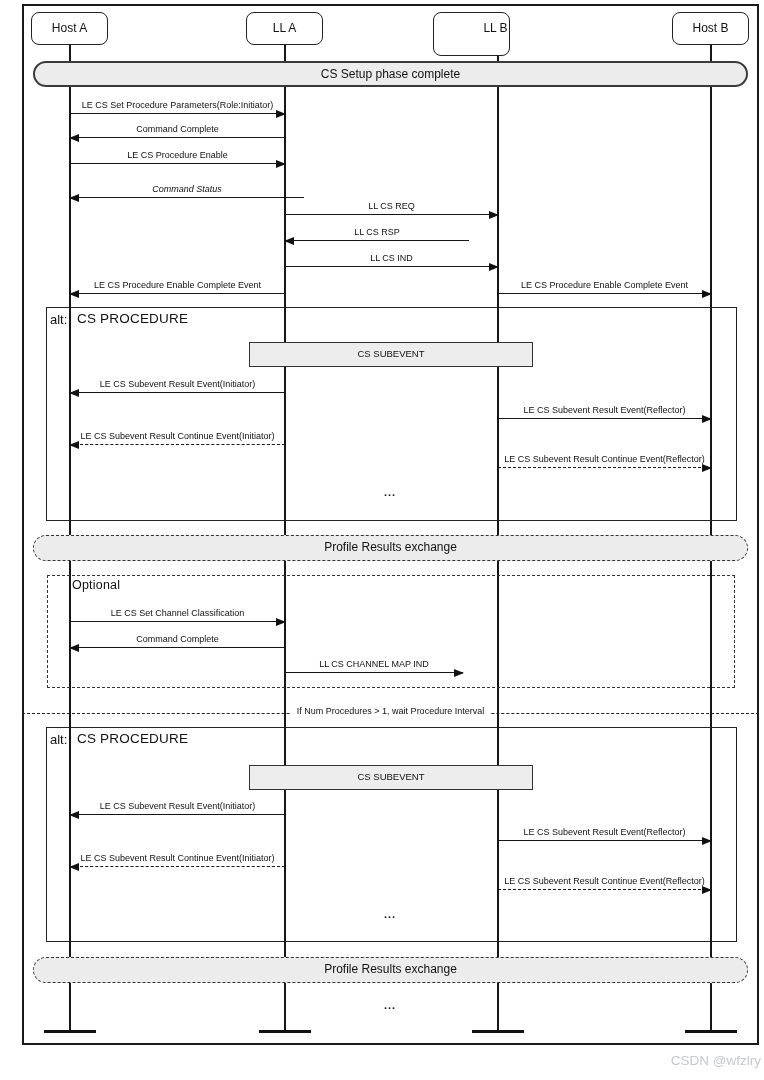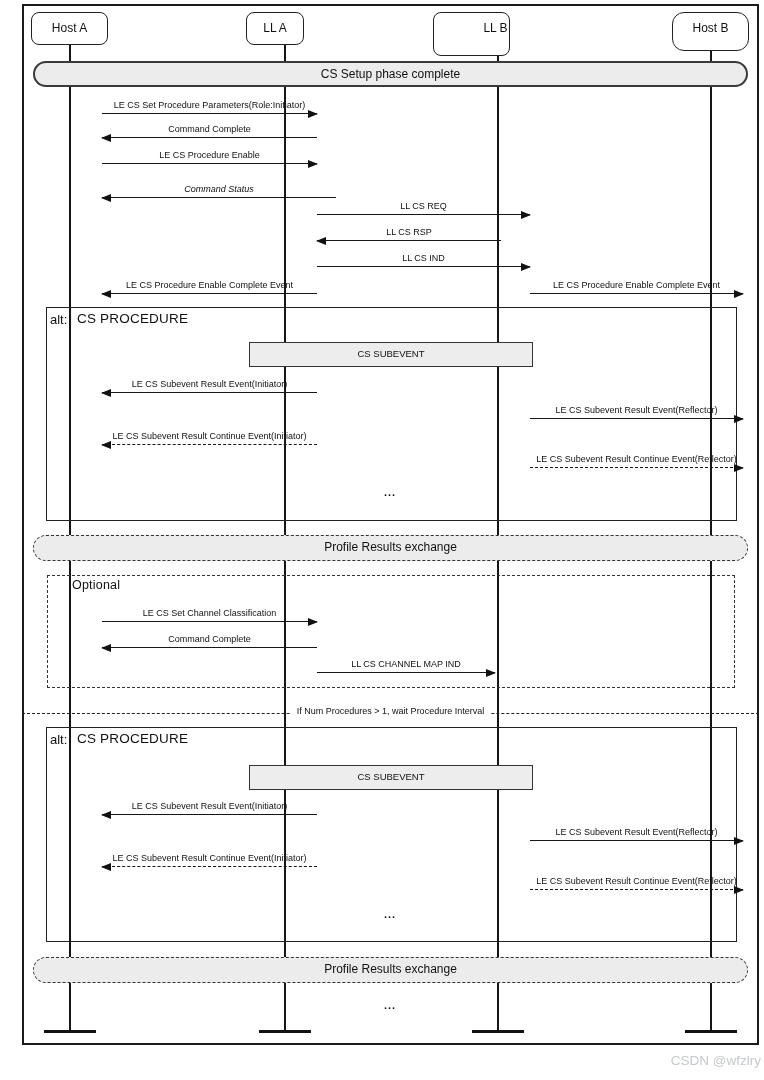--- a/index.html
+++ b/index.html
@@ -12,21 +12,21 @@
          font-size:12px;z-index:6;box-sizing:border-box;}
   .frame{position:absolute;border:1.5px solid #222;z-index:2;box-sizing:border-box;background:transparent;}
   .frame.dashed{border-style:dashed;border-color:#333;}
   .frame-prefix{position:absolute;left:3px;top:4px;font-size:13px;}
   .frame-label{position:absolute;left:30px;top:3px;font-size:13.5px;letter-spacing:.2px;}
   .frame-label.opt{left:4px;top:2px;font-size:12.5px;margin-left:20px;}
   .band{position:absolute;border:2px solid #3a3a3a;border-radius:14px;text-align:center;font-size:12px;
         z-index:3;box-sizing:border-box;}
   .band.dashed{border:1.5px dashed #333;}
   .abox{position:absolute;border:1.5px solid #333;text-align:center;font-size:9.5px;z-index:4;box-sizing:border-box;}
-  .msg{position:absolute;height:17px;z-index:5;margin-left:32px;}
+  .msg{position:absolute;height:17px;z-index:5;}
   .msg-label{position:absolute;left:-12px;right:-12px;bottom:4px;text-align:center;font-size:9px;
              white-space:nowrap;color:#111;}
   .msg-line{position:absolute;left:0;right:0;bottom:0;border-bottom:1.5px solid #161616;}
   .msg-line.dash{border-bottom-style:dashed;}
   .arr{position:absolute;bottom:-4px;width:0;height:0;border-top:4.5px solid transparent;
        border-bottom:4.5px solid transparent;}
   .arr-r{right:-1px;border-left:10px solid #111;}
   .arr-l{left:-1px;border-right:10px solid #111;}
   .divider-line{position:absolute;border-top:1.5px dashed #222;z-index:2;}
   .divider-label{position:absolute;text-align:center;z-index:5;font-size:9px;}
@@ -40,27 +40,27 @@
 <body>
 
 <div class="stage">
   <div class="outer"></div>
   <div id="layers">
       <div class="lifeline" style="left: 69px; top: 45px; height: 987px;"></div>
       <div class="terminator" style="left: 44px; top: 1030px; width: 52px; height: 3px;"></div>
       <div class="actor" style="left: 31px; top: 12px; width: 77px; height: 33px; line-height: 30px;">Host A</div>
       <div class="lifeline" style="left: 284px; top: 45px; height: 987px;"></div>
       <div class="terminator" style="left: 259px; top: 1030px; width: 52px; height: 3px;"></div>
-      <div class="actor" style="left: 246px; top: 12px; width: 58px; height: 33px; line-height: 30px;">LL A</div>
+      <div class="actor" style="left: 246px; top: 12px; width: 77px; height: 33px; line-height: 30px;">LL A</div>
       <div class="lifeline" style="left: 497px; top: 45px; height: 987px;"></div>
       <div class="terminator" style="left: 472px; top: 1030px; width: 52px; height: 3px;"></div>
       <div class="actor" style="left: 433px; top: 12px; width: 77px; height: 44px; line-height: 30px; padding-left: 48px;">LL B</div>
       <div class="lifeline" style="left: 710px; top: 45px; height: 987px;"></div>
       <div class="terminator" style="left: 685px; top: 1030px; width: 52px; height: 3px;"></div>
-      <div class="actor" style="left: 672px; top: 12px; width: 77px; height: 39px; line-height: 30px; border-radius: 12px;">Host B</div>
+      <div class="actor" style="left: 672px; top: 12px; width: 77px; height: 33px; line-height: 30px;">Host B</div>
       <div class="frame" style="left: 46px; top: 307px; width: 691px; height: 214px;">
         <div class="frame-prefix">alt:</div>
         <div class="frame-label">CS PROCEDURE</div>
       </div>
       <div class="frame dashed" style="left: 47px; top: 575px; width: 688px; height: 113px;">
         <div class="frame-label opt">Optional</div>
       </div>
       <div class="frame" style="left: 46px; top: 727px; width: 691px; height: 215px;">
         <div class="frame-prefix">alt:</div>
         <div class="frame-label">CS PROCEDURE</div>

